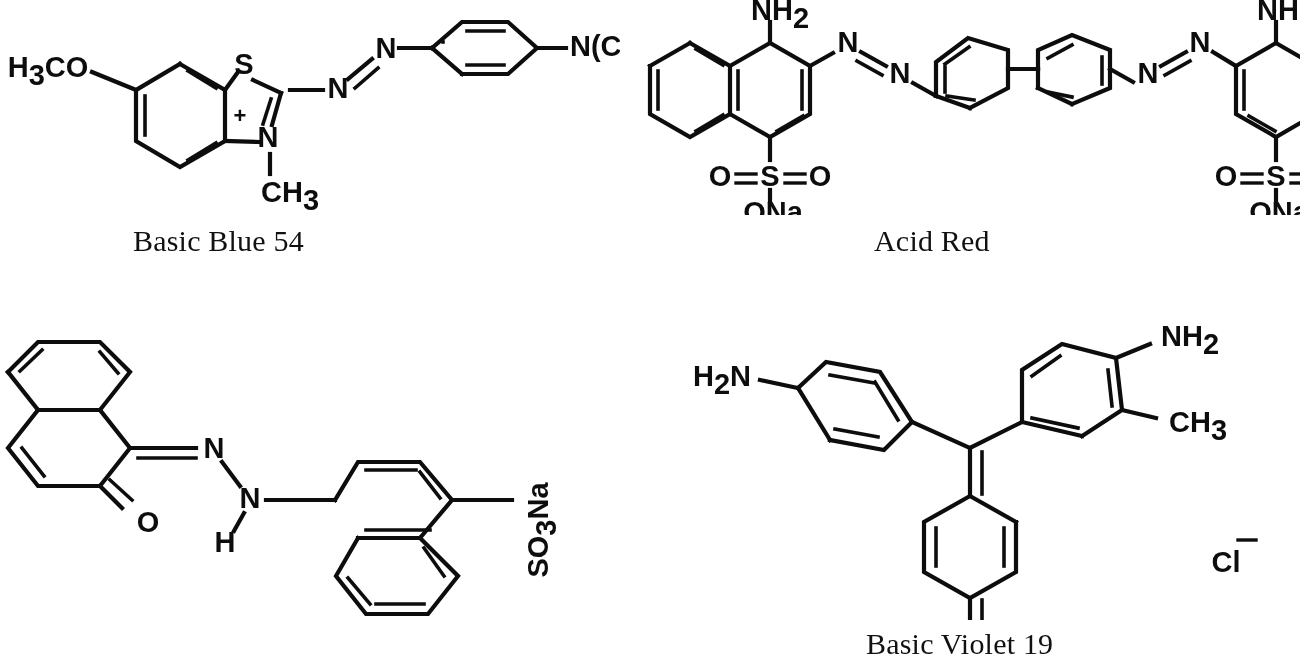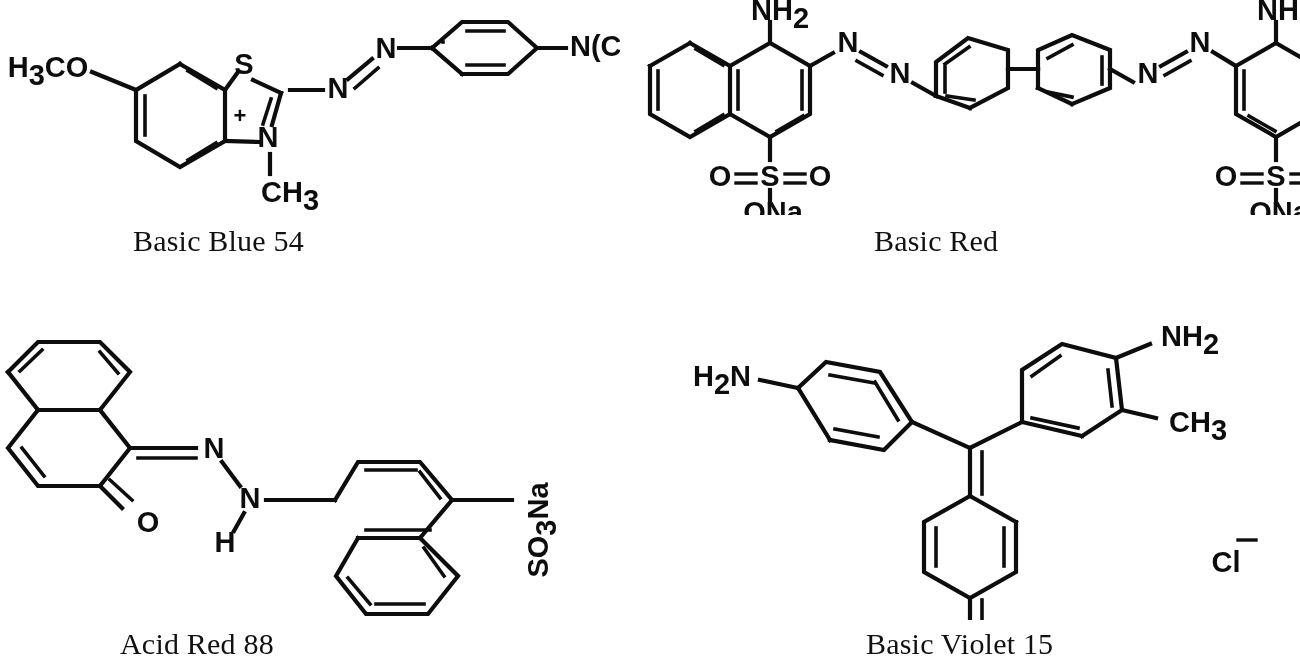--- a/index.html
+++ b/index.html
@@ -198,21 +198,21 @@
       <text x="706" y="178">O</text>
       <line class="thin" x1="622" y1="174" x2="642" y2="174"></line>
       <line class="thin" x1="622" y1="183" x2="642" y2="183"></line>
       <line class="thin" x1="671" y1="174" x2="691" y2="174"></line>
       <line class="thin" x1="671" y1="183" x2="691" y2="183"></line>
       <line x1="656" y1="190" x2="656" y2="202"></line>
       <text x="659" y="214">ONa</text>
     </svg>
   </div>
 
-  <div class="caption cap-cr">Basic Red</div>
+  <div class="caption cap-cr">Acid Red</div>
 
   <div class="panel" style="left:0px; top:300px; width:620px; height:320px;">
     <svg class="struct-svg" width="620" height="320" viewBox="0 0 620 320">
 
       <polyline points="8,72 38,42 100,42 130,72 100,110 38,110"></polyline>
       <line x1="38" y1="110" x2="8" y2="72"></line>
       <line class="inner" x1="20" y1="71" x2="42" y2="50"></line>
       <line class="inner" x1="118" y1="73" x2="100" y2="52"></line>
 
       <polyline points="38,110 8,148 38,186 100,186 130,148 100,110"></polyline>
@@ -245,21 +245,20 @@
       <line class="inner" x1="444" y1="276" x2="424" y2="248"></line>
 
       <line x1="452" y1="200" x2="512" y2="200"></line>
 
       <text x="540" y="230" transform="rotate(-90 540 230)">
         <tspan>SO</tspan><tspan class="sub" dy="8">3</tspan><tspan dy="-8">Na</tspan>
       </text>
     </svg>
   </div>
 
-  <div class="caption cap-ar88">Acid Red 88</div>
 
   <div class="panel" style="left:650px; top:300px; width:650px; height:320px;">
     <svg class="struct-svg" width="650" height="320" viewBox="0 0 650 320">
 
       <text x="72" y="78">
         <tspan>H</tspan><tspan class="sub" dy="8">2</tspan><tspan dy="-8">N</tspan>
       </text>
       <line x1="110" y1="80" x2="148" y2="88"></line>
 
       <polyline points="148,88 176,62 230,72 262,122 234,150 180,140"></polyline>
@@ -300,15 +299,15 @@
       <text x="348" y="340">
         <tspan>NH</tspan><tspan class="sub" dy="8">2</tspan>
       </text>
       <text class="charge" x="320" y="372">+</text>
 
       <text x="576" y="264">Cl</text>
       <line class="thin" x1="588" y1="240" x2="606" y2="240"></line>
     </svg>
   </div>
 
-  <div class="caption cap-bv14">Basic Violet 15</div>
+  <div class="caption cap-bv14">Basic Violet 19</div>
 
 </div>
 
 </body></html>

